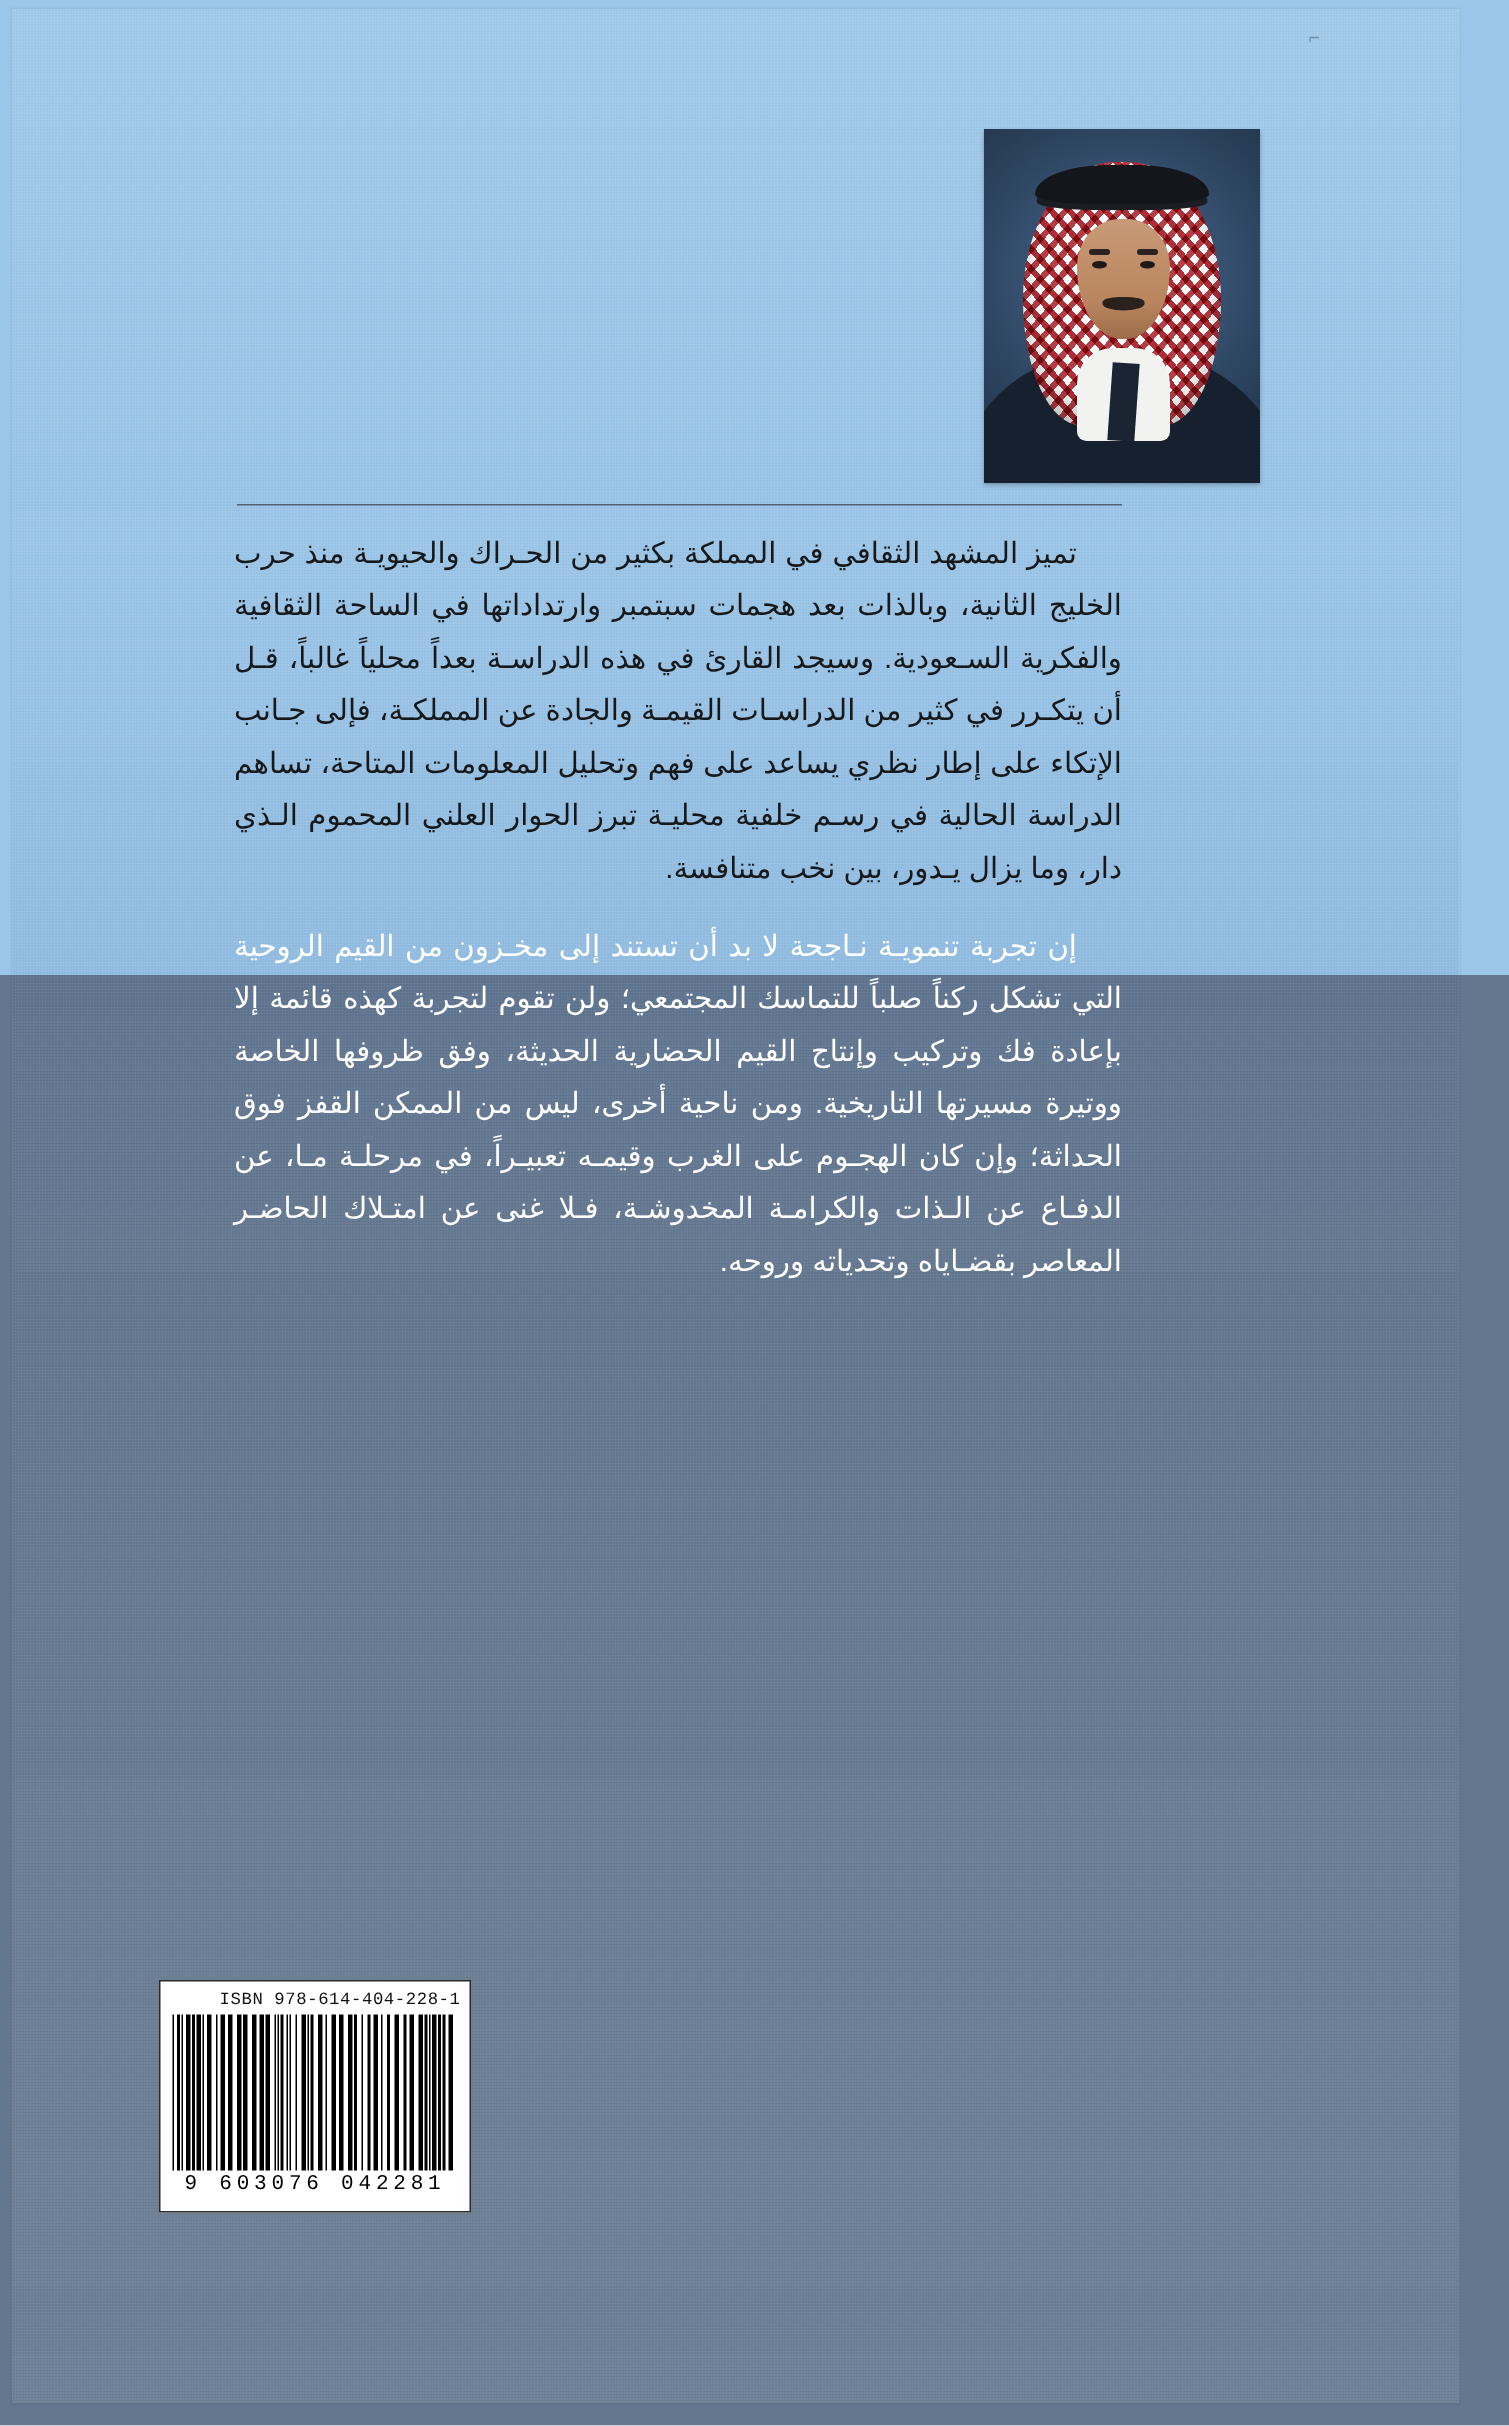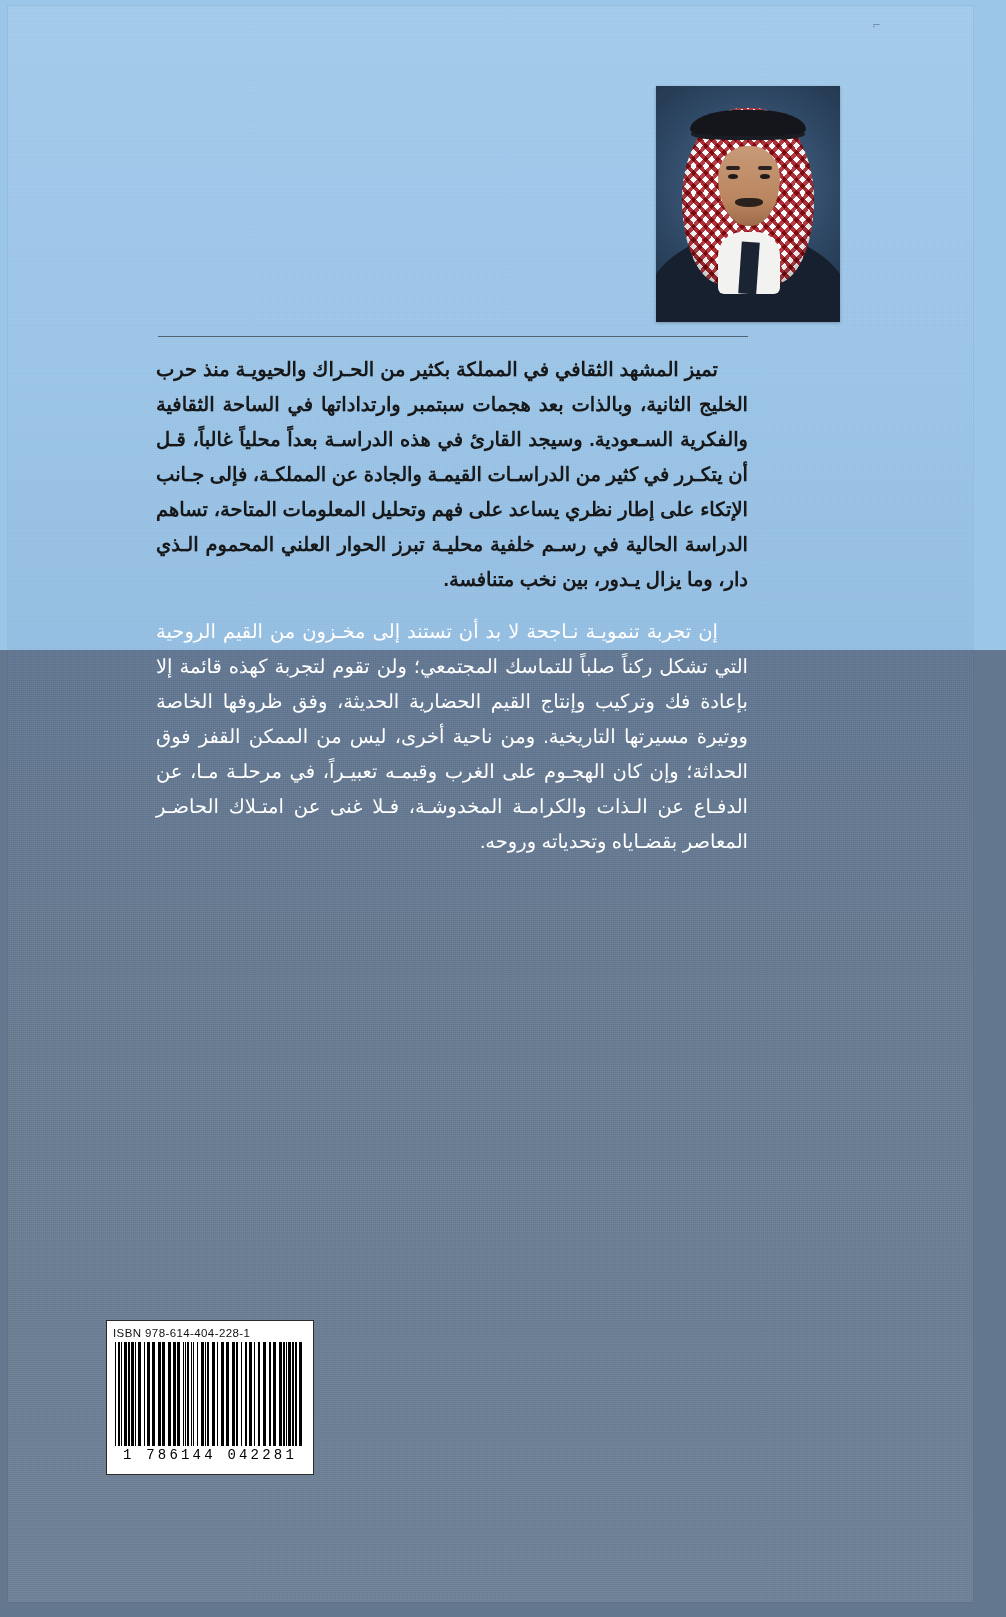--- a/index.html
+++ b/index.html
@@ -192,40 +192,40 @@
     line-height: 35px;
   }
   .blurb p {
     margin: 0 0 17px 0;
     text-align: justify;
     text-align-last: right;
     text-indent: 30px;
   }
   .blurb p:last-child { margin-bottom: 0; }
   
-  .blurb-light { color: #17181a; font-weight: bold; }
+  .blurb-light { color: #17181a; }
   .blurb-dark { color: #ffffff; }
   
   .barcode-box {
     position: absolute;
     left: 106px;
     top: 1320px;
     width: 208px;
     height: 155px;
     background: #ffffff;
     border: 1px solid #2a2a2a;
     box-sizing: border-box;
     padding: 5px 6px 4px 6px;
   }
   .isbn-text {
-    font-family: Liberation Sans, sans-serif;
+    font-family: Liberation Mono, monospace;
     font-size: 11.5px;
     letter-spacing: 0.4px;
     color: #111;
-    text-align: left;
+    text-align: right;
     direction: ltr;
     margin: 1px 0 3px 0;
     white-space: nowrap;
   }
   .bars {
     position: relative;
     height: 104px;
     margin: 0 2px;
     direction: ltr;
     display: flex;
@@ -383,16 +383,16 @@
         <div class="bar gap" style="width: 1px; background: transparent;"></div>
         <div class="bar" style="width: 3px; background: rgb(0, 0, 0);"></div>
         <div class="bar gap" style="width: 1px; background: transparent;"></div>
         <div class="bar" style="width: 2px; background: rgb(0, 0, 0);"></div>
         <div class="bar gap" style="width: 1px; background: transparent;"></div>
         <div class="bar" style="width: 2px; background: rgb(0, 0, 0);"></div>
         <div class="bar gap" style="width: 2px; background: transparent;"></div>
         <div class="bar" style="width: 3px; background: rgb(0, 0, 0);"></div>
         <div class="bar gap" style="width: 3px; background: transparent;"></div>
       </div>
-    <div class="barcode-digits">1 786144 042281</div>
+    <div class="barcode-digits">9 603076 042281</div>
   </div>
 
 </div>
 
 </body></html>

